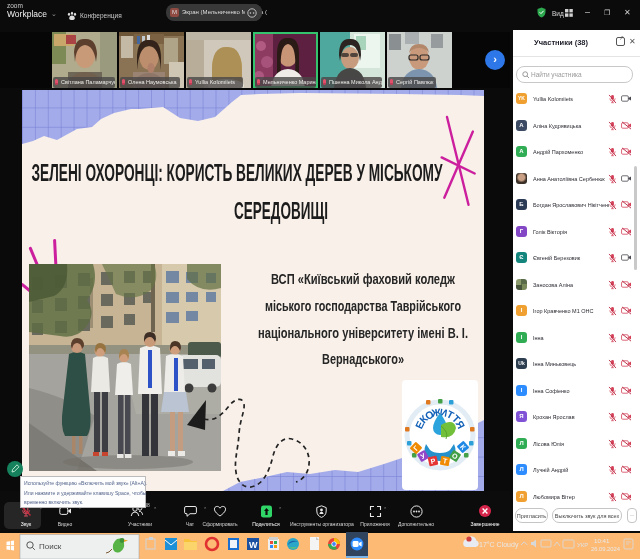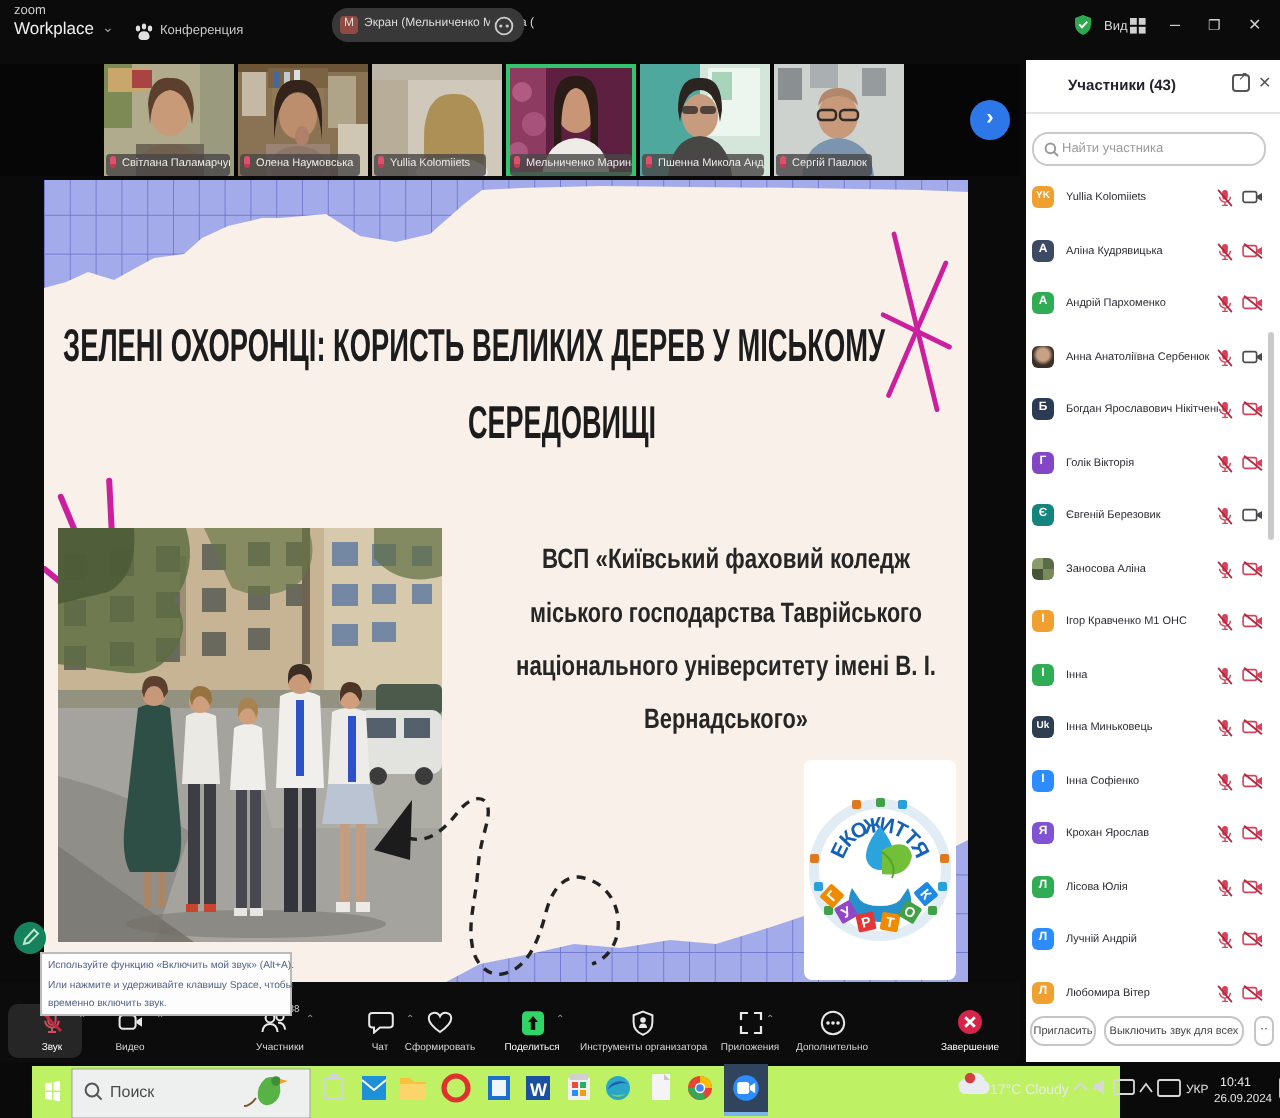--- a/index.html
+++ b/index.html
@@ -487,21 +487,21 @@
           <svg width="14" height="14" viewBox="0 0 14 14">
             <circle cx="7" cy="7" r="6" fill="#d6254b"></circle>
             <path d="M4.6 4.6 L9.4 9.4 M9.4 4.6 L4.6 9.4" stroke="#fff" stroke-width="1.4"></path>
           </svg>
         </div>
         <div class="tlab" style="color:#fff;">Завершение</div>
       </div>
   </div>
 
   <div id="sidebar" class="abs" style="left:513px;top:30px;width:127px;height:501px;background:#ffffff;z-index:5;overflow:hidden;">
-    <div class="abs" style="left:0;top:8px;width:96px;text-align:center;font-size:7.5px;font-weight:bold;color:#22222e;">Участники (43)</div>
+    <div class="abs" style="left:0;top:8px;width:96px;text-align:center;font-size:7.5px;font-weight:bold;color:#22222e;">Участники (38)</div>
     <div class="abs" style="left:103px;top:7px;width:9px;height:9px;border:1px solid #555;border-radius:2px;"></div>
     <div class="abs" style="left:106px;top:4px;font-size:6px;color:#555;">↗</div>
     <div class="abs" style="left:116px;top:7px;font-size:8px;color:#555;">✕</div>
     <div class="abs" style="left:0;top:26px;width:127px;height:1px;background:#e4e4e4;"></div>
     <div class="abs" style="left:3px;top:36px;width:117px;height:17px;border:1px solid #c9c9c9;border-radius:8px;">
       <svg style="position:absolute;left:5px;top:4px;" width="8" height="8" viewBox="0 0 8 8">
           <circle cx="3.2" cy="3.2" r="2.4" fill="none" stroke="#999" stroke-width="1"></circle>
           <line x1="5" y1="5" x2="7" y2="7" stroke="#999" stroke-width="1"></line>
         </svg>
       <span style="position:absolute;left:14px;top:4px;color:#9a9a9a;font-size:6.5px;">Найти участника</span>
@@ -729,21 +729,21 @@
           </svg>
         </div>
       </div>
 
     <div class="abs" style="left:121px;top:136px;width:3px;height:104px;background:#c9c9c9;border-radius:2px;"></div>
     <div class="abs" style="left:2px;top:478px;width:33px;height:15px;border:1px solid #c5c5c5;border-radius:7px;font-size:5.5px;color:#444;text-align:center;line-height:14px;">Пригласить</div>
     <div class="abs" style="left:39px;top:478px;width:70px;height:15px;border:1px solid #c5c5c5;border-radius:7px;font-size:5.5px;color:#444;text-align:center;line-height:14px;">Выключить звук для всех</div>
     <div class="abs" style="left:114px;top:478px;width:10px;height:15px;border:1px solid #c5c5c5;border-radius:4px;font-size:6px;color:#444;text-align:center;line-height:13px;">··</div>
   </div>
 
-  <div id="taskbar" class="abs" style="left:16px;top:531px;width:544px;height:28px;background:#bef264;z-index:40;">
+  <div id="taskbar" class="abs" style="left:0;top:531px;width:640px;height:28px;background:#fdba74;z-index:40;">
     <svg width="640" height="28" viewBox="0 0 640 28">
       <rect x="0" y="0" width="640" height="2" fill="#0a0a0a"></rect>
 
       <g fill="#ffffff">
           <path d="M6.5 10.8 L10 10.2 V14.2 H6.5 Z M10.8 10 L14 9.5 V14.2 H10.8 Z M6.5 15 H10 V19 L6.5 18.4 Z M10.8 15 H14 V19.6 L10.8 19.1 Z"></path>
         </g>
 
       <rect x="20" y="3.5" width="119" height="24.5" fill="#eef0ef" stroke="#9aa0a6" stroke-width="0.5"></rect>
       <circle cx="30" cy="14" r="3.2" fill="none" stroke="#555" stroke-width="1"></circle>
       <line x1="32.4" y1="16.4" x2="34.8" y2="18.8" stroke="#555" stroke-width="1"></line>

